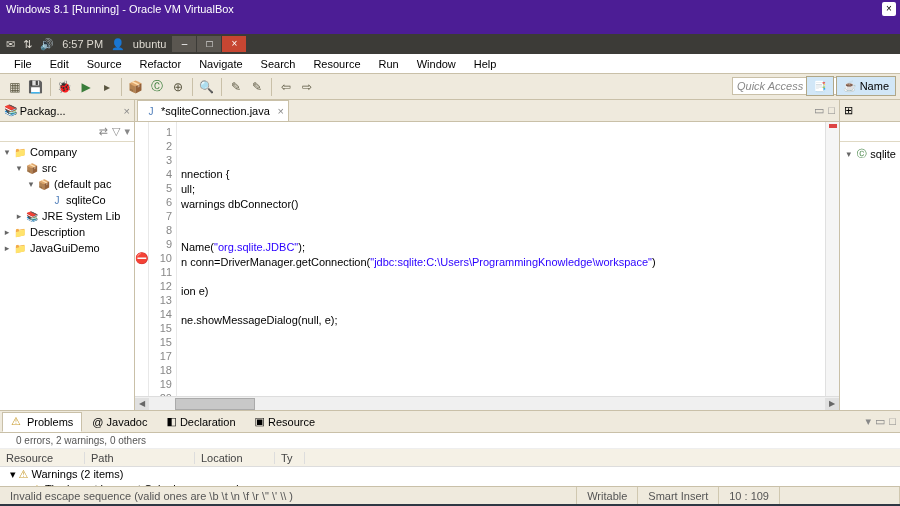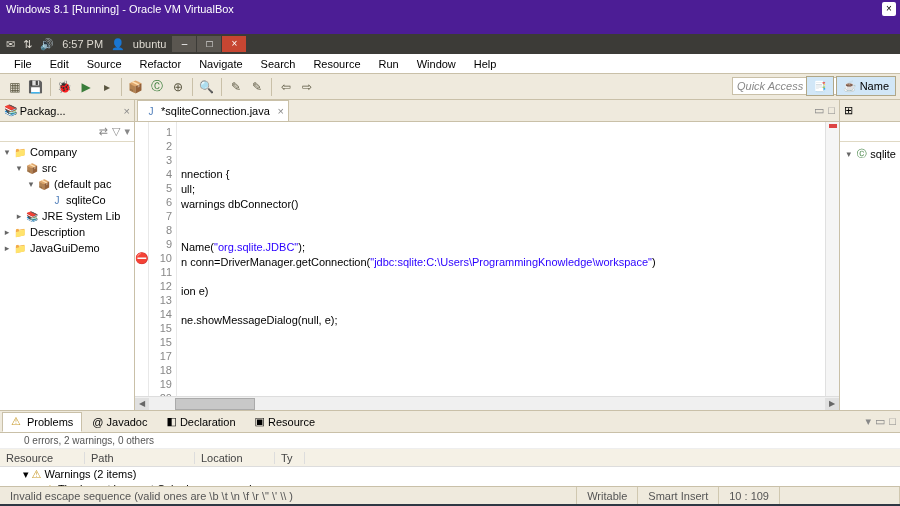--- a/index.html
+++ b/index.html
@@ -51,26 +51,26 @@
 .right-tb{height:20px;border-bottom:1px solid #e0d9c4}
 .right-tree{padding:4px;font-size:11px}
 .hsb{height:14px;background:#f0f0f0;border-top:1px solid #ddd;position:relative}
 .hsb-thumb{position:absolute;left:40px;width:80px;height:12px;top:1px;background:#c8c8c8;border:1px solid #aaa}
 .hsb-arr{position:absolute;width:14px;height:12px;top:1px;background:#e0e0e0;text-align:center;font-size:8px;line-height:12px;color:#666}
 .bottom{height:76px;background:#fff;border-top:1px solid #c9c0a8;display:flex;flex-direction:column}
 .btabs{height:22px;background:#efeadd;border-bottom:1px solid #c9c0a8;display:flex;align-items:center;padding-left:2px;gap:1px;position:relative}
 .btab{padding:2px 8px;background:#efeadd;border:1px solid transparent;display:flex;align-items:center;gap:3px;height:20px}
 .btab.active{background:#fff;border:1px solid #c9c0a8;border-bottom-color:#fff}
 .btabs-right{position:absolute;right:4px;display:flex;gap:4px;color:#888}
-.bstatus{height:16px;padding:0 24px;font-size:10px;color:#555;line-height:16px;border-bottom:1px solid #eee}
+.bstatus{height:16px;padding:0 16px;font-size:10px;color:#555;line-height:16px;border-bottom:1px solid #eee}
 .btable{flex:1;overflow:hidden;font-size:11px}
 .bhead{display:flex;background:#f5f1e6;border-bottom:1px solid #ddd;height:18px;align-items:center}
 .bhead div{padding:0 6px;border-right:1px solid #ddd;color:#444}
 .brow{display:flex;height:15px;align-items:center}
-.brow div{padding:0 17px;white-space:nowrap;overflow:hidden}
+.brow div{padding:0 4px;white-space:nowrap;overflow:hidden}
 .c-desc{width:445px}
 .c-res{width:85px}
 .c-path{width:110px}
 .c-loc{width:80px}
 .c-typ{width:30px}
 .warn-ic{color:#c89b2c;margin-right:3px}
 .statusbar{height:18px;background:#efeadd;border-top:1px solid #c9c0a8;display:flex;font-size:10px;color:#555}
 .statusbar div{padding:0 10px;border-right:1px solid #d0c8b0;height:100%;display:flex;align-items:center}
 .statusbar .msg{flex:1}
 .taskbar{height:32px;background:linear-gradient(#2f3844,#1a2028);display:flex;align-items:center;padding:0 4px;gap:2px}

